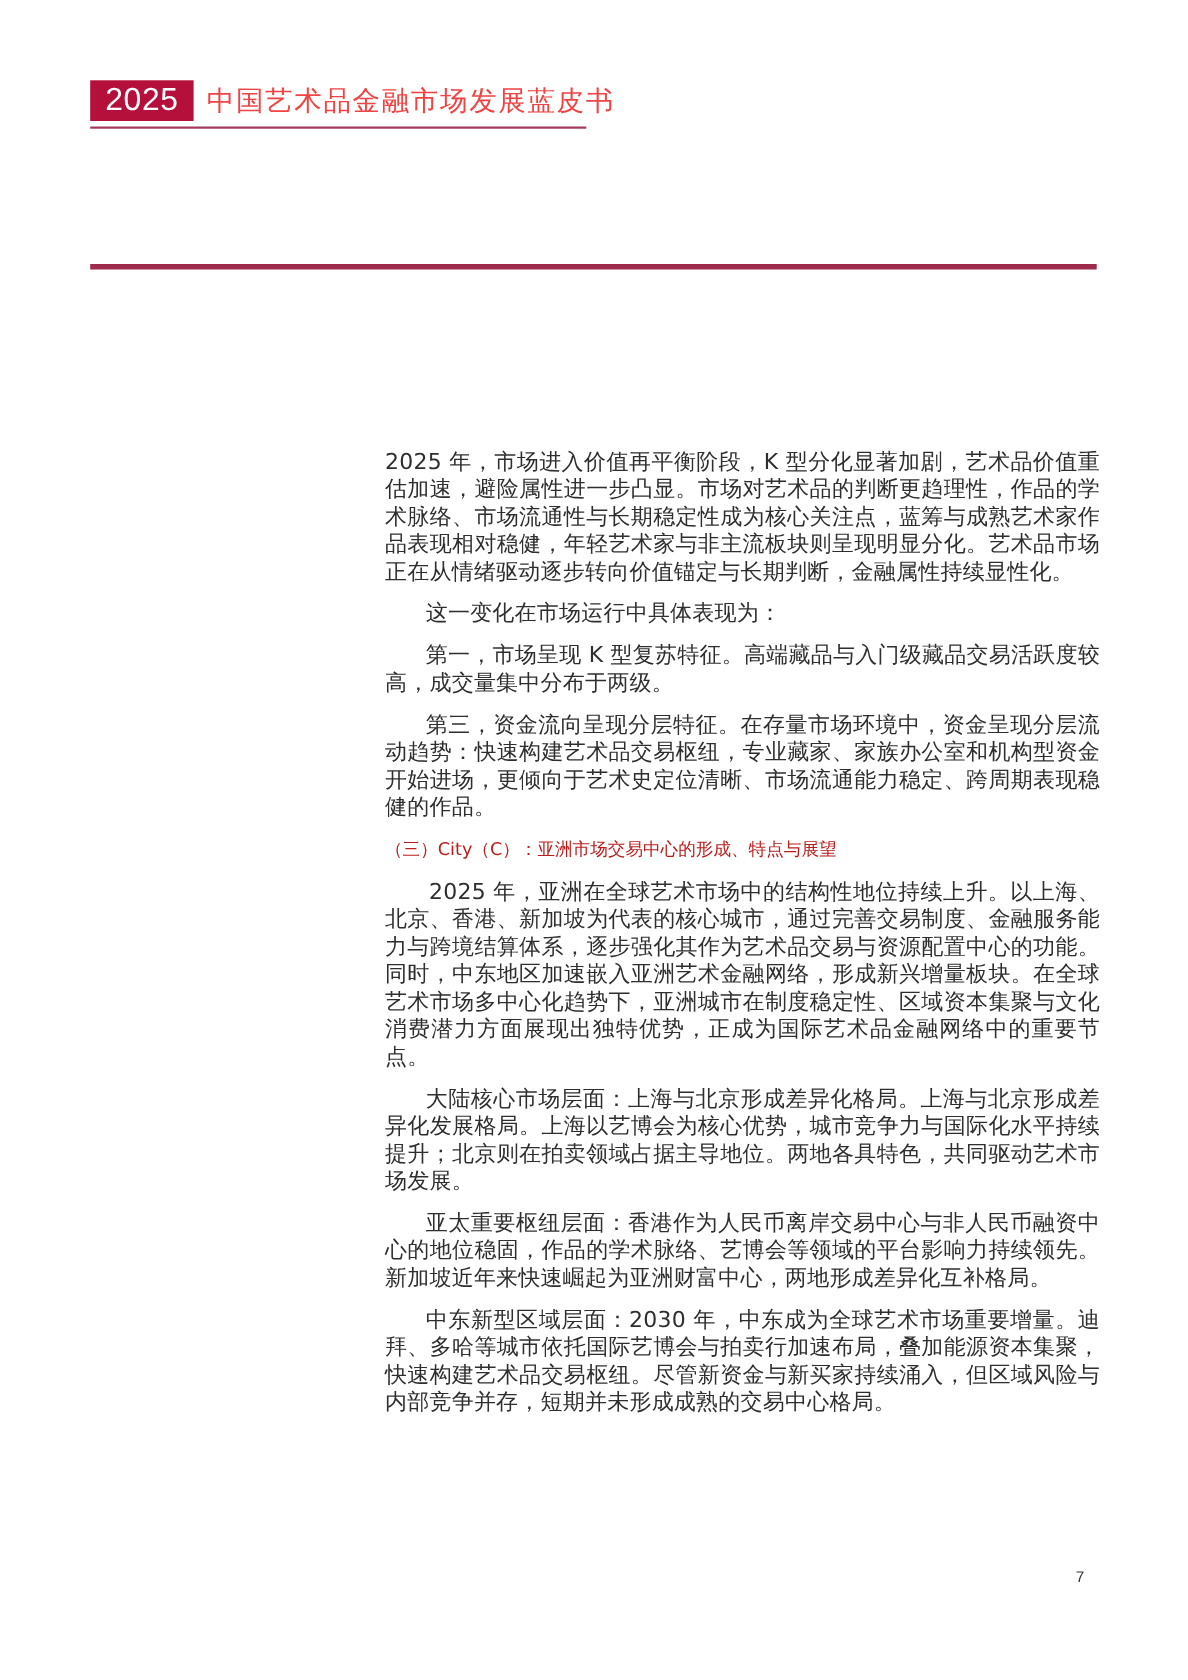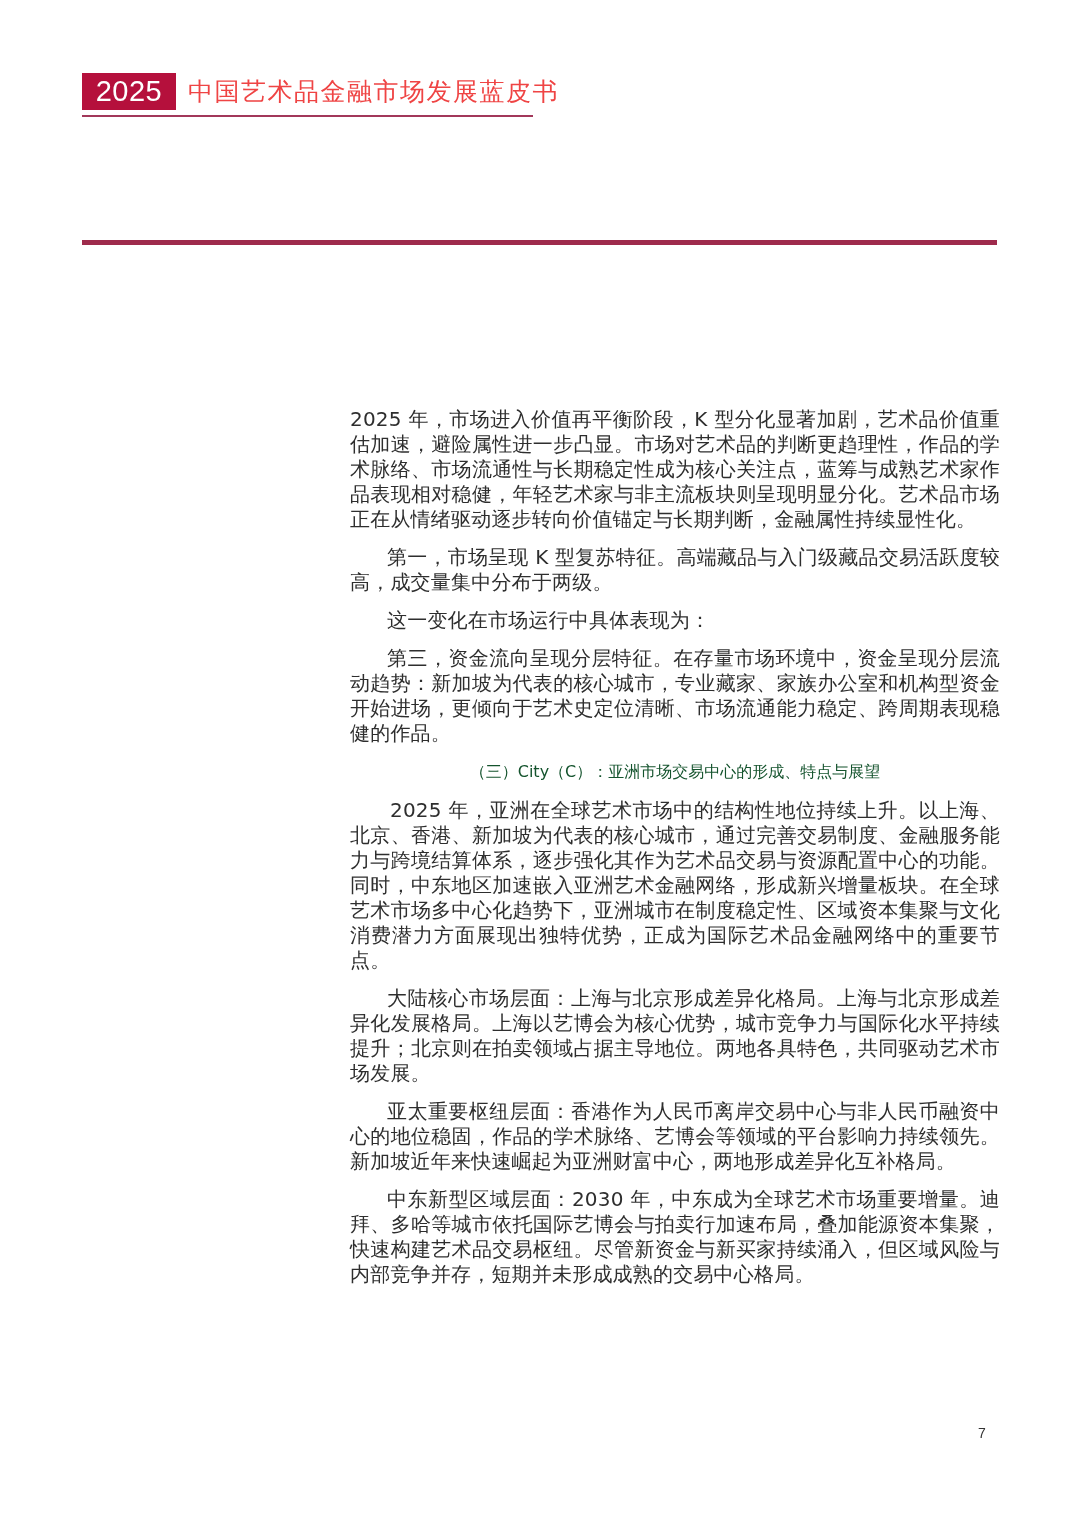--- a/index.html
+++ b/index.html
@@ -79,23 +79,22 @@
     .para.indent {
       text-indent: 37px;
     }
     .para.indent-small {
       text-indent: 40px;
     }
     .section-heading {
       font-size: 16px;
       line-height: 25px;
       margin: 4px 0 14px 0;
-      color: #14532d;
+      color: #b91c1c;
       font-weight: normal;
-      text-align: center;
     }
     .page-number {
       position: absolute;
       left: 978px;
       top: 1425px;
       font-size: 14px;
       font-family: "Liberation Sans", sans-serif;
       color: #333;
     }
   </style>
@@ -105,23 +104,23 @@
 <div class="header">
   <div class="year-badge">2025</div>
   <div class="header-title">中国艺术品金融市场发展蓝皮书</div>
   <div class="header-underline"></div>
 </div>
 
 <div class="thick-rule"></div>
 
 <div class="content">
   <p class="para">2025 年，市场进入价值再平衡阶段，K 型分化显著加剧，艺术品价值重估加速，避险属性进一步凸显。市场对艺术品的判断更趋理性，作品的学术脉络、市场流通性与长期稳定性成为核心关注点，蓝筹与成熟艺术家作品表现相对稳健，年轻艺术家与非主流板块则呈现明显分化。艺术品市场正在从情绪驱动逐步转向价值锚定与长期判断，金融属性持续显性化。</p>
+  <p class="para indent">这一变化在市场运行中具体表现为：</p>
   <p class="para indent">第一，市场呈现 K 型复苏特征。高端藏品与入门级藏品交易活跃度较高，成交量集中分布于两级。</p>
-  <p class="para indent">这一变化在市场运行中具体表现为：</p>
-  <p class="para indent">第三，资金流向呈现分层特征。在存量市场环境中，资金呈现分层流动趋势：新加坡为代表的核心城市，专业藏家、家族办公室和机构型资金开始进场，更倾向于艺术史定位清晰、市场流通能力稳定、跨周期表现稳健的作品。</p>
+  <p class="para indent">第三，资金流向呈现分层特征。在存量市场环境中，资金呈现分层流动趋势：快速构建艺术品交易枢纽，专业藏家、家族办公室和机构型资金开始进场，更倾向于艺术史定位清晰、市场流通能力稳定、跨周期表现稳健的作品。</p>
 
   <h3 class="section-heading">（三）City（C）：亚洲市场交易中心的形成、特点与展望</h3>
 
   <p class="para indent-small">2025 年，亚洲在全球艺术市场中的结构性地位持续上升。以上海、北京、香港、新加坡为代表的核心城市，通过完善交易制度、金融服务能力与跨境结算体系，逐步强化其作为艺术品交易与资源配置中心的功能。同时，中东地区加速嵌入亚洲艺术金融网络，形成新兴增量板块。在全球艺术市场多中心化趋势下，亚洲城市在制度稳定性、区域资本集聚与文化消费潜力方面展现出独特优势，正成为国际艺术品金融网络中的重要节点。</p>
   <p class="para indent">大陆核心市场层面：上海与北京形成差异化格局。上海与北京形成差异化发展格局。上海以艺博会为核心优势，城市竞争力与国际化水平持续提升；北京则在拍卖领域占据主导地位。两地各具特色，共同驱动艺术市场发展。</p>
   <p class="para indent">亚太重要枢纽层面：香港作为人民币离岸交易中心与非人民币融资中心的地位稳固，作品的学术脉络、艺博会等领域的平台影响力持续领先。新加坡近年来快速崛起为亚洲财富中心，两地形成差异化互补格局。</p>
   <p class="para indent">中东新型区域层面：2030 年，中东成为全球艺术市场重要增量。迪拜、多哈等城市依托国际艺博会与拍卖行加速布局，叠加能源资本集聚，快速构建艺术品交易枢纽。尽管新资金与新买家持续涌入，但区域风险与内部竞争并存，短期并未形成成熟的交易中心格局。</p>
 </div>
 
 <div class="page-number">7</div>

